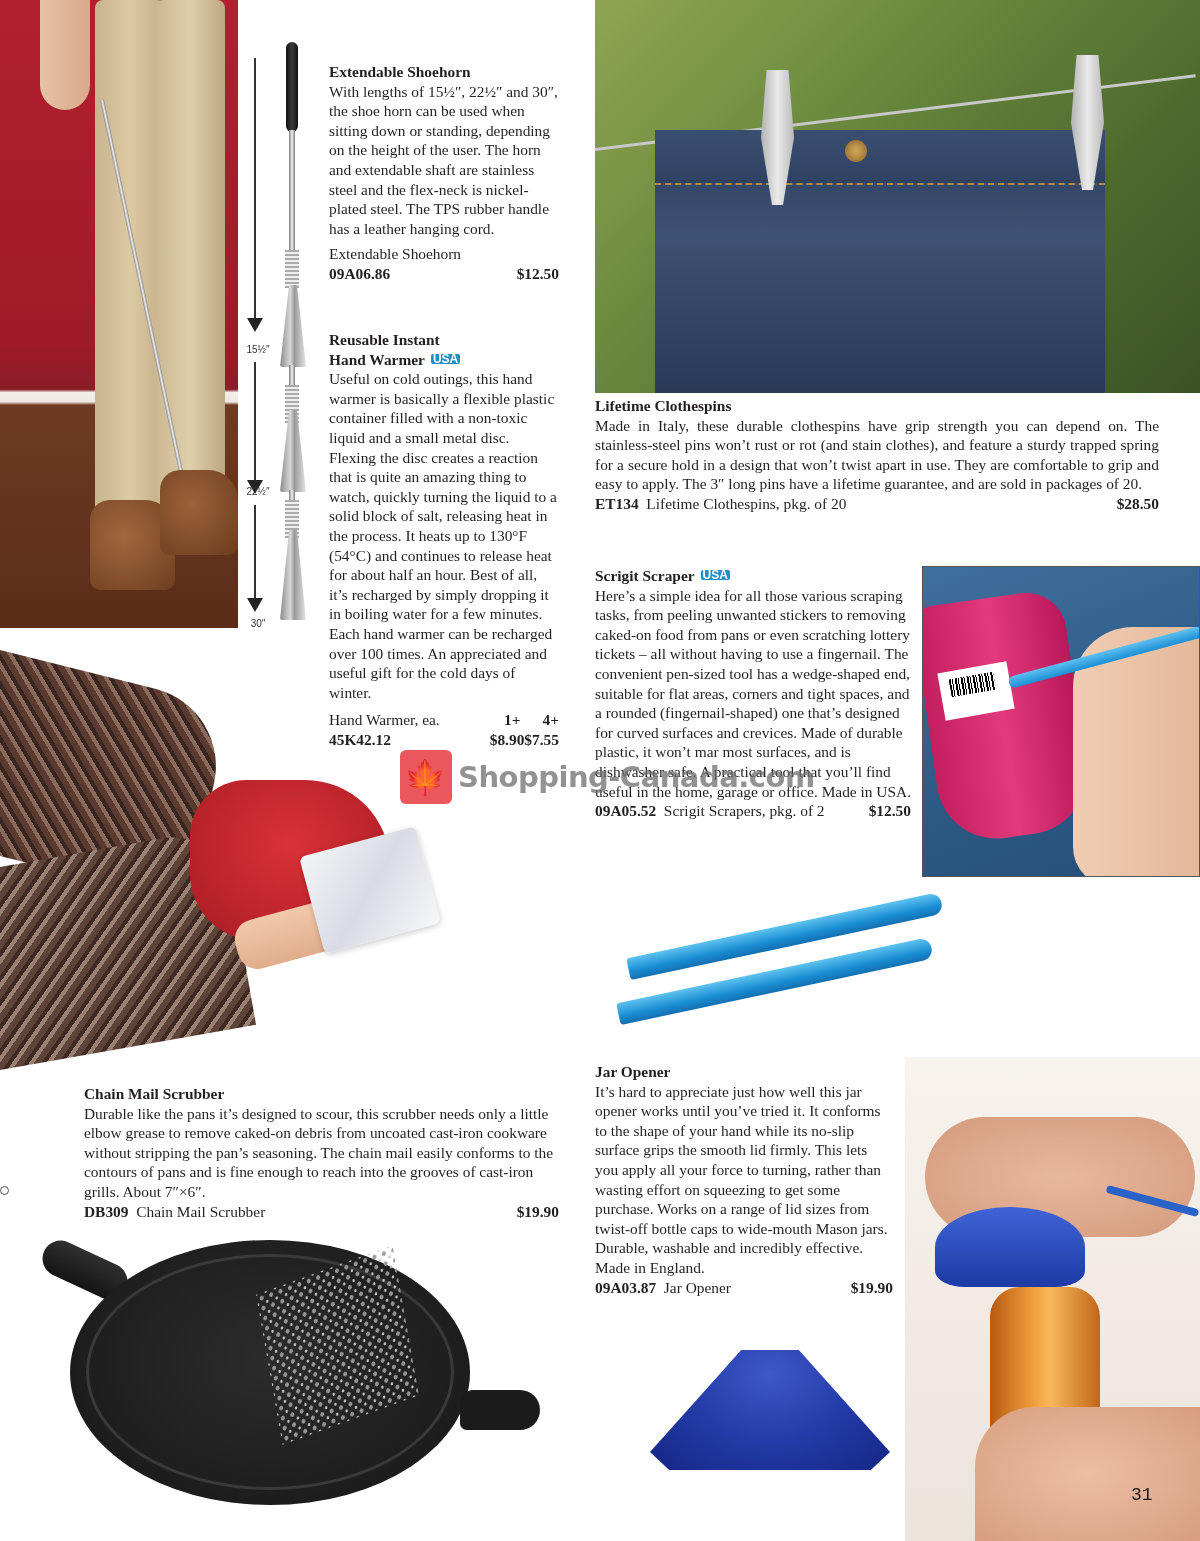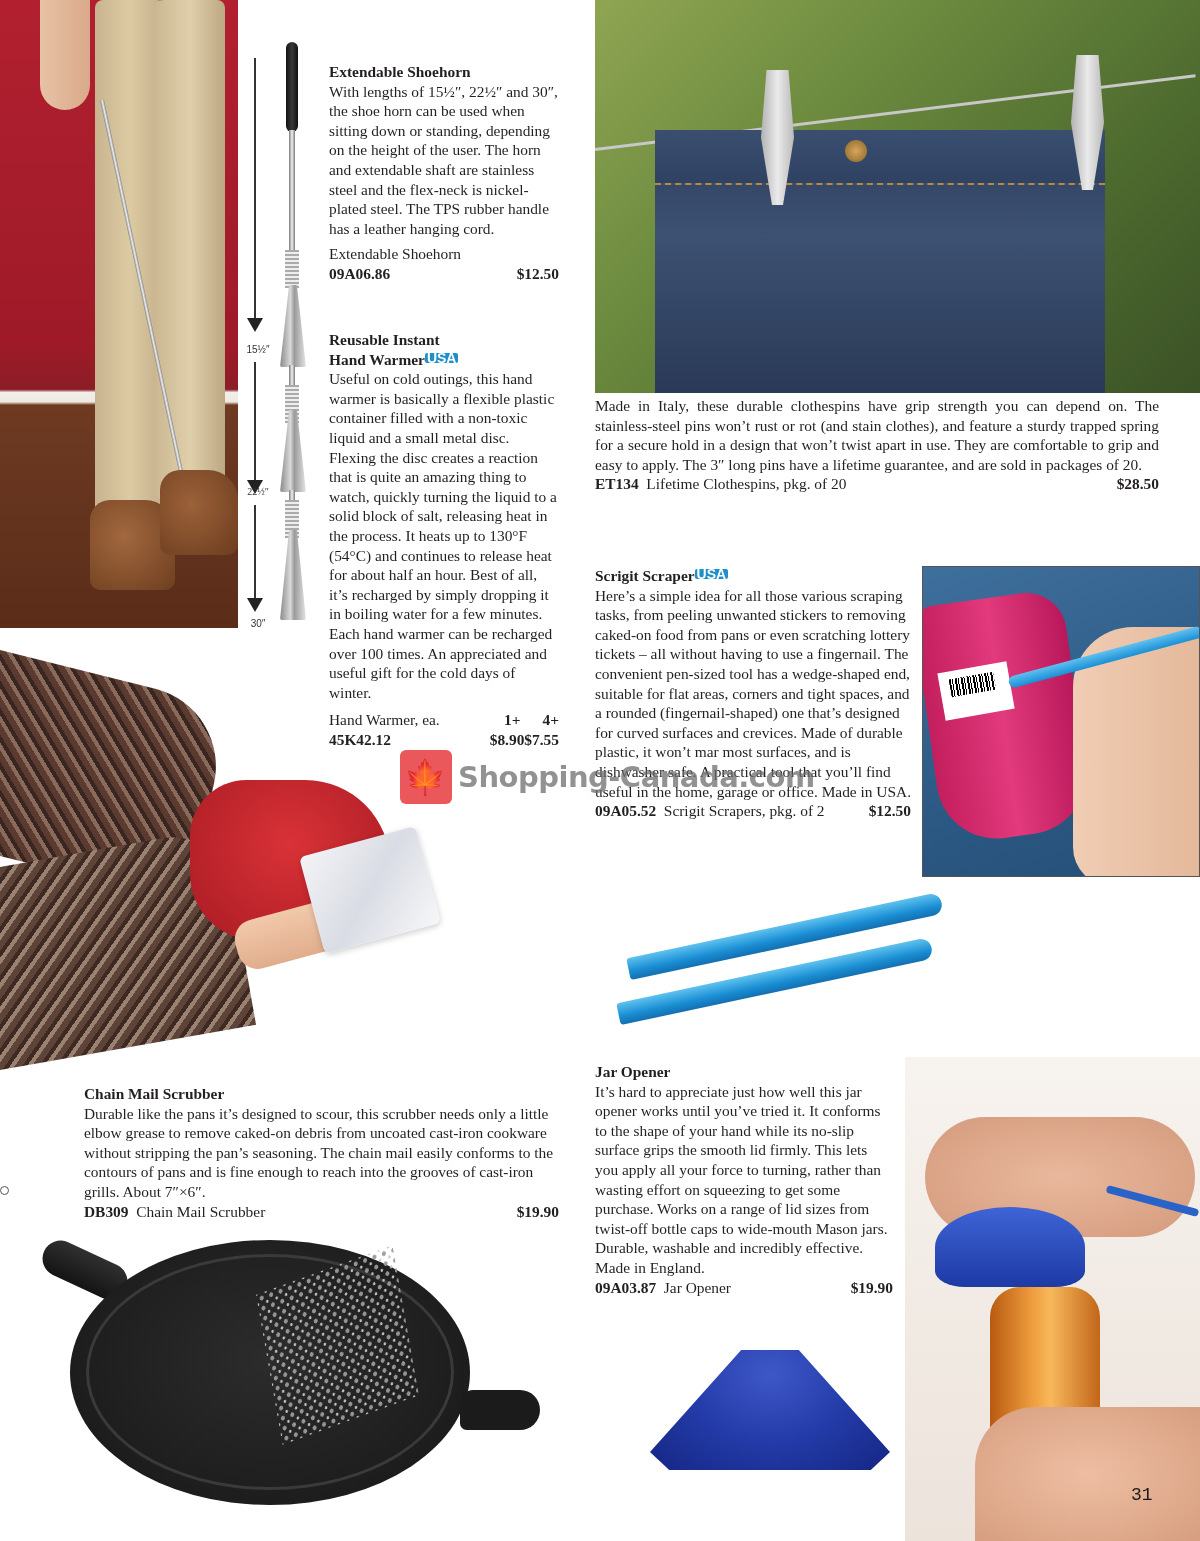--- a/index.html
+++ b/index.html
@@ -5,21 +5,21 @@
   * { box-sizing: border-box; margin: 0; padding: 0; }
   html, body { width: 1200px; height: 1541px; background: #ffffff; overflow: hidden; }
   body { position: relative; font-family: "Liberation Serif", "DejaVu Serif", serif; color: #231f20; }
 
   .abs { position: absolute; }
   .copy { font-size: 15.4px; line-height: 19.6px; color: #231f20; }
   .copy h3 { font-weight: bold; font-size: 15.4px; line-height: 19.6px; }
   .copy p { margin: 0; }
   .row { display: flex; justify-content: space-between; font-size: 15.4px; line-height: 19.6px; }
   .b { font-weight: bold; }
-  .usa { display: inline-block; background: #1f8fc9; color: #fff; font-family: "Liberation Sans", sans-serif; font-size: 14px; font-weight: bold; padding: 0 2px; border-radius: 2px; vertical-align: 2px; line-height: 10px; }
+  .usa { display: inline-block; background: #1f8fc9; color: #fff; font-family: "Liberation Sans", sans-serif; font-size: 12px; font-weight: bold; padding: 0 2px; border-radius: 2px; vertical-align: 2px; margin-left: 6px; line-height: 10px; }
 
   
   .photo { position: absolute; overflow: hidden; }
 
   
   #photo-legs { left: 0; top: 0; width: 238px; height: 628px; background: linear-gradient(180deg, #b2202f 0%, #9e1a28 55%, #8b1d26 62%, #f2eee9 62.5%, #efe9e2 64%, #6e3a22 64.5%, #5a2d19 100%); }
   #photo-legs .pants-l { position: absolute; left: 95px; top: 0; width: 70px; height: 520px; background: linear-gradient(90deg, #c8b590, #dccaa3, #c2ae88); border-radius: 8px; }
   #photo-legs .pants-r { position: absolute; left: 155px; top: 0; width: 70px; height: 500px; background: linear-gradient(90deg, #cbb893, #dfcfaa, #bca883); border-radius: 8px; }
   #photo-legs .arm { position: absolute; left: 40px; top: 0; width: 50px; height: 110px; background: linear-gradient(90deg, #e8c2a6, #d9a98a); border-radius: 0 0 25px 25px; }
   #photo-legs .shoe-l { position: absolute; left: 90px; top: 500px; width: 85px; height: 90px; background: radial-gradient(ellipse at 40% 40%, #a2683e, #6d3e1f); border-radius: 20px 30px 10px 10px; }
@@ -104,21 +104,21 @@
   <div class="shoe-l"></div>
   <div class="shoe-r"></div>
 </div>
 
 <div id="shoehorn-diagram" class="abs">
   <div class="arrow-line" style="top:58px;height:262px;"></div>
   <div class="arrow-head" style="top:318px;"></div>
   <div class="dim-label" style="top:344px;">15½″</div>
   <div class="arrow-line" style="top:362px;height:120px;"></div>
   <div class="arrow-head" style="top:480px;"></div>
-  <div class="dim-label" style="top:486px;font-family:Liberation Serif, serif;">22½″</div>
+  <div class="dim-label" style="top:486px;">22½″</div>
   <div class="arrow-line" style="top:505px;height:96px;"></div>
   <div class="arrow-head" style="top:598px;"></div>
   <div class="dim-label" style="top:618px;">30″</div>
 
   <div class="sh-handle"></div>
   <div class="sh-shaft" style="top:130px;height:120px;"></div>
   <div class="sh-spring" style="top:250px;"></div>
   <div class="sh-horn" style="top:285px;"></div>
   <div class="sh-shaft" style="top:365px;height:20px;"></div>
   <div class="sh-spring" style="top:385px;"></div>
@@ -205,20 +205,21 @@
   <div class="row">
     <span class="b">45K42.12</span>
     <span style="display:flex;gap:0;">
       <span class="b">$8.90</span>
       <span class="b">$7.55</span>
     </span>
   </div>
 </div>
 
 <div class="abs copy" style="left:595px;top:396px;width:564px;">
+  <h3>Lifetime Clothespins</h3>
   <p style="text-align:justify;">Made in Italy, these durable clothespins have grip strength you can depend on. The stainless-steel pins won’t rust or rot (and stain clothes), and feature a sturdy trapped spring for a secure hold in a design that won’t twist apart in use. They are comfortable to grip and easy to apply. The 3″ long pins have a lifetime guarantee, and are sold in packages of 20.</p>
   <div class="row">
     <span><span class="b">ET134</span>&nbsp;&nbsp;<span>Lifetime Clothespins, pkg. of 20</span></span>
     <span class="b">$28.50</span>
   </div>
 </div>
 
 <div class="abs copy" style="left:595px;top:566px;width:316px;">
   <h3><span>Scrigit Scraper</span><span class="usa">USA</span></h3>
   <p>Here’s a simple idea for all those various scraping tasks, from peeling unwanted stickers to removing caked-on food from pans or even scratching lottery tickets – all without having to use a fingernail. The convenient pen-sized tool has a wedge-shaped end, suitable for flat areas, corners and tight spaces, and a rounded (fingernail-shaped) one that’s designed for curved surfaces and crevices. Made of durable plastic, it won’t mar most surfaces, and is dishwasher safe. A practical tool that you’ll find useful in the home, garage or office. Made in USA.</p>

